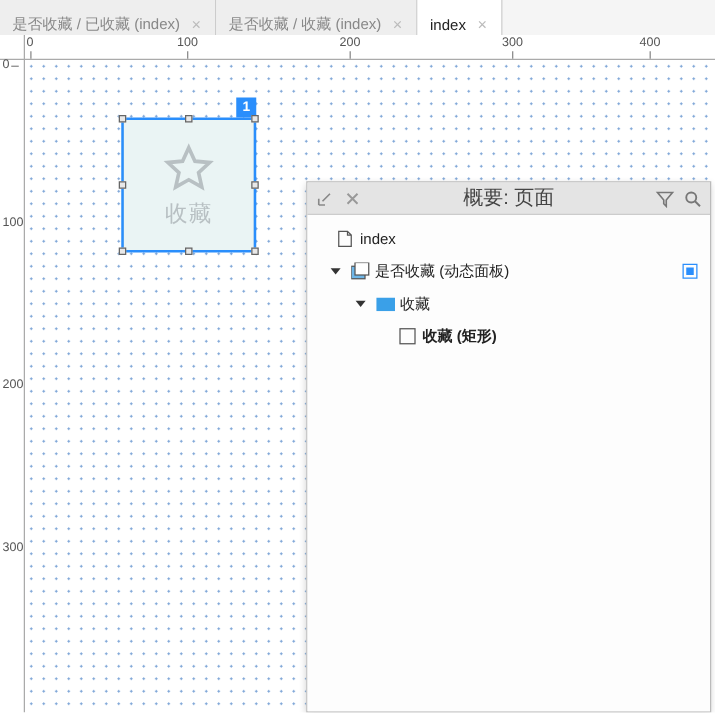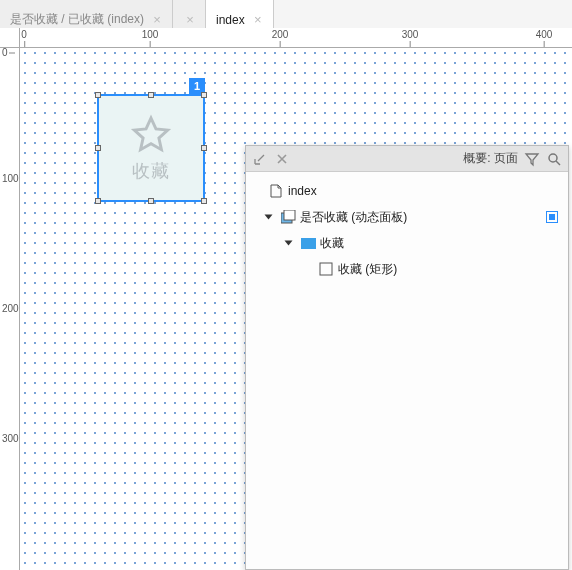--- a/index.html
+++ b/index.html
@@ -159,23 +159,23 @@
     background: #e4e4e4;
     border-bottom: 1px solid #ccc;
     display: flex;
     align-items: center;
     padding: 0 6px;
     gap: 6px;
     color: #666;
   }
   .panel-header .title {
     flex: 1;
-    text-align: right;
+    text-align: center;
     color: #444;
-    font-size: 12px;
+    font-size: 16px;
   }
   .panel-header .hicon { width:16px; height:16px; display:flex; align-items:center; justify-content:center; }
   .panel-body {
     flex:1;
     background:#fdfdfd;
     padding: 6px 4px;
     overflow:auto;
   }
   .tree-row {
     display:flex;
@@ -199,21 +199,21 @@
     margin-top:1px;
   }
   .tree-row .ricon { width:16px; height:14px; display:inline-flex; align-items:center; justify-content:center; }
   .ricon.page svg{width:12px;height:14px;}
   .ricon.dp svg{width:15px;height:14px;}
   .ricon.state svg{width:15px;height:11px;}
   .ricon.rect svg{width:14px;height:14px;}
   .tree-label { color:#222; font-size:12px; }
   .indent1{ padding-left:16px;}
   .indent2{ padding-left:36px;}
-  .indent3{ padding-left:68px;}
+  .indent3{ padding-left:68px;font-weight:bold;}
   .row-end {
     margin-left:auto;
     margin-right:6px;
     width:12px;height:12px;
     border:1px solid #2a8efc;
     display:flex;align-items:center;justify-content:center;
   }
   .row-end::after{
     content:"";
     width:6px;height:6px;background:#2a8efc;
@@ -221,36 +221,37 @@
 </style>
 </head>
 <body>
 
 <div class="tabs">
   <div class="tab">
     <span>是否收藏 / 已收藏 (index)</span>
     <span class="close">×</span>
   </div>
   <div class="tab">
+    <span>是否收藏 / 收藏 (index)</span>
     <span class="close">×</span>
   </div>
   <div class="tab active">
     <span>index</span>
     <span class="close">×</span>
   </div>
 </div>
 
 <div class="corner"></div>
 
 <div class="ruler-horizontal">
   <span class="tick" style="left:4px">0</span>
   <span class="tick" style="left:130px">100</span>
   <span class="tick" style="left:260px">200</span>
   <span class="tick" style="left:390px">300</span>
-  <span class="tick" style="left:524px">400</span>
+  <span class="tick" style="left:500px">400</span>
 </div>
 
 <div class="ruler-vertical">
   <span class="tick" style="top:4px">0</span>
   <span class="tick" style="top:130px">100</span>
   <span class="tick" style="top:260px">200</span>
   <span class="tick" style="top:390px">300</span>
 </div>
 
 <div class="canvas">

